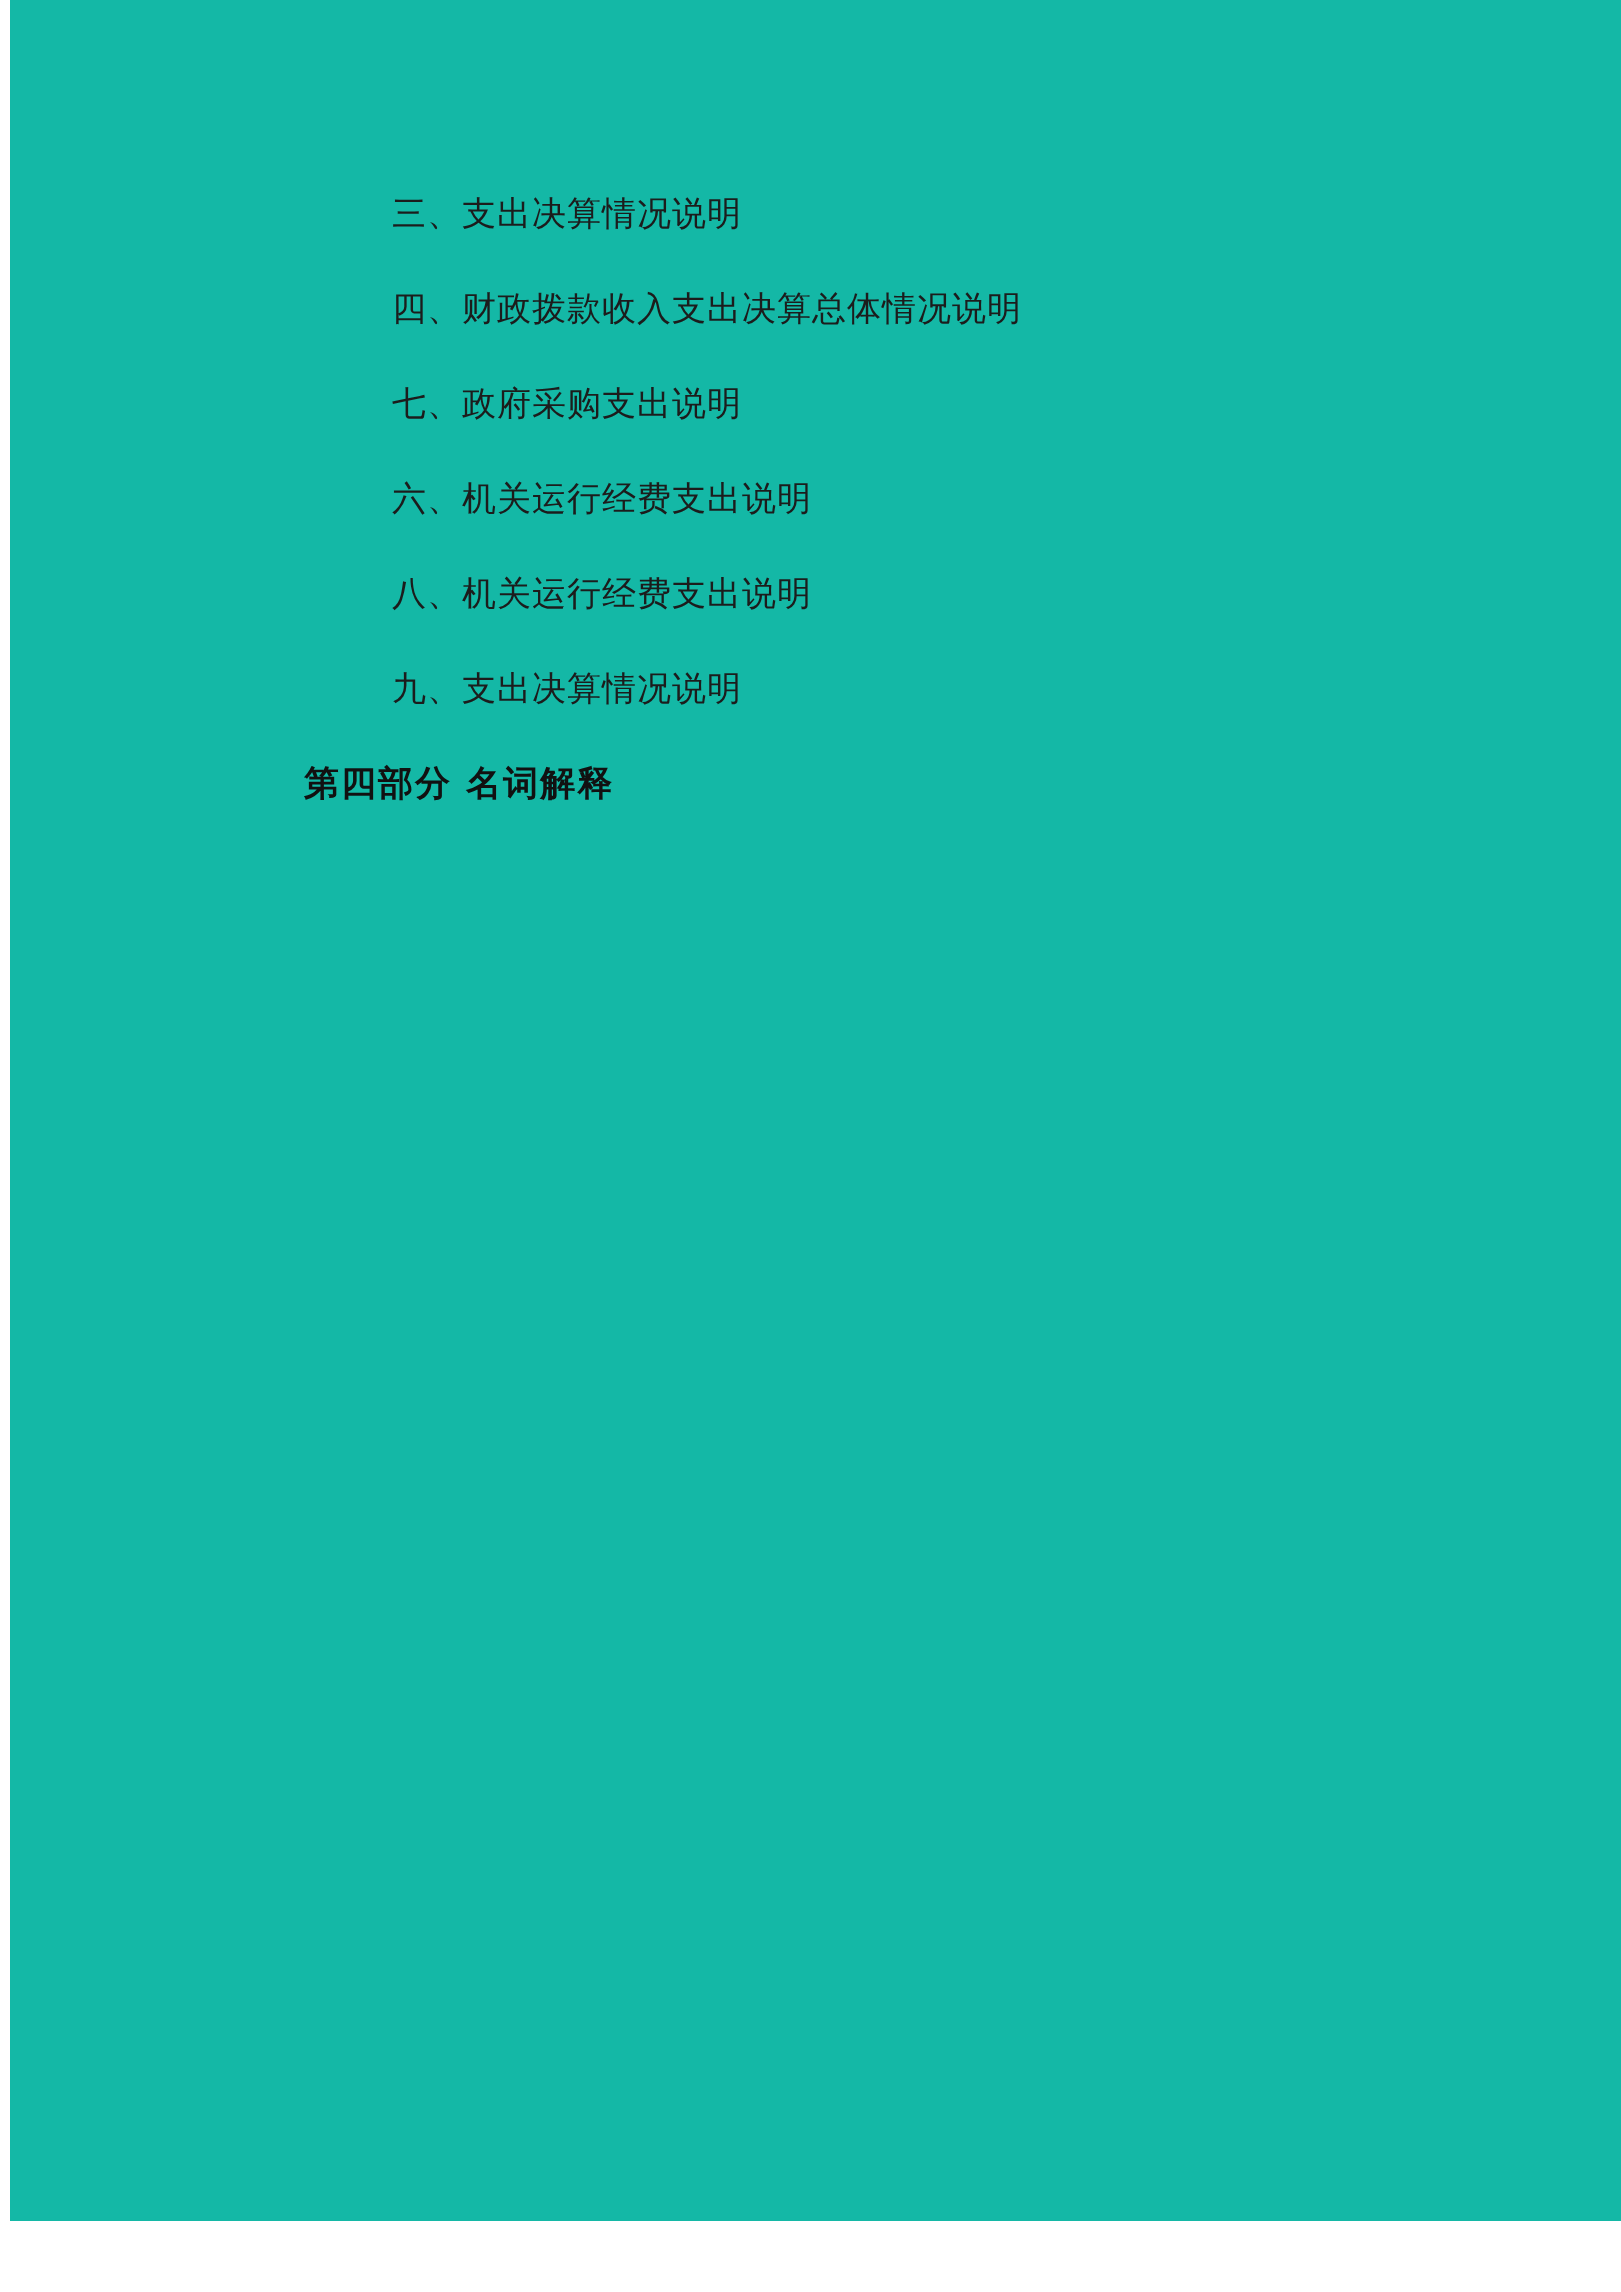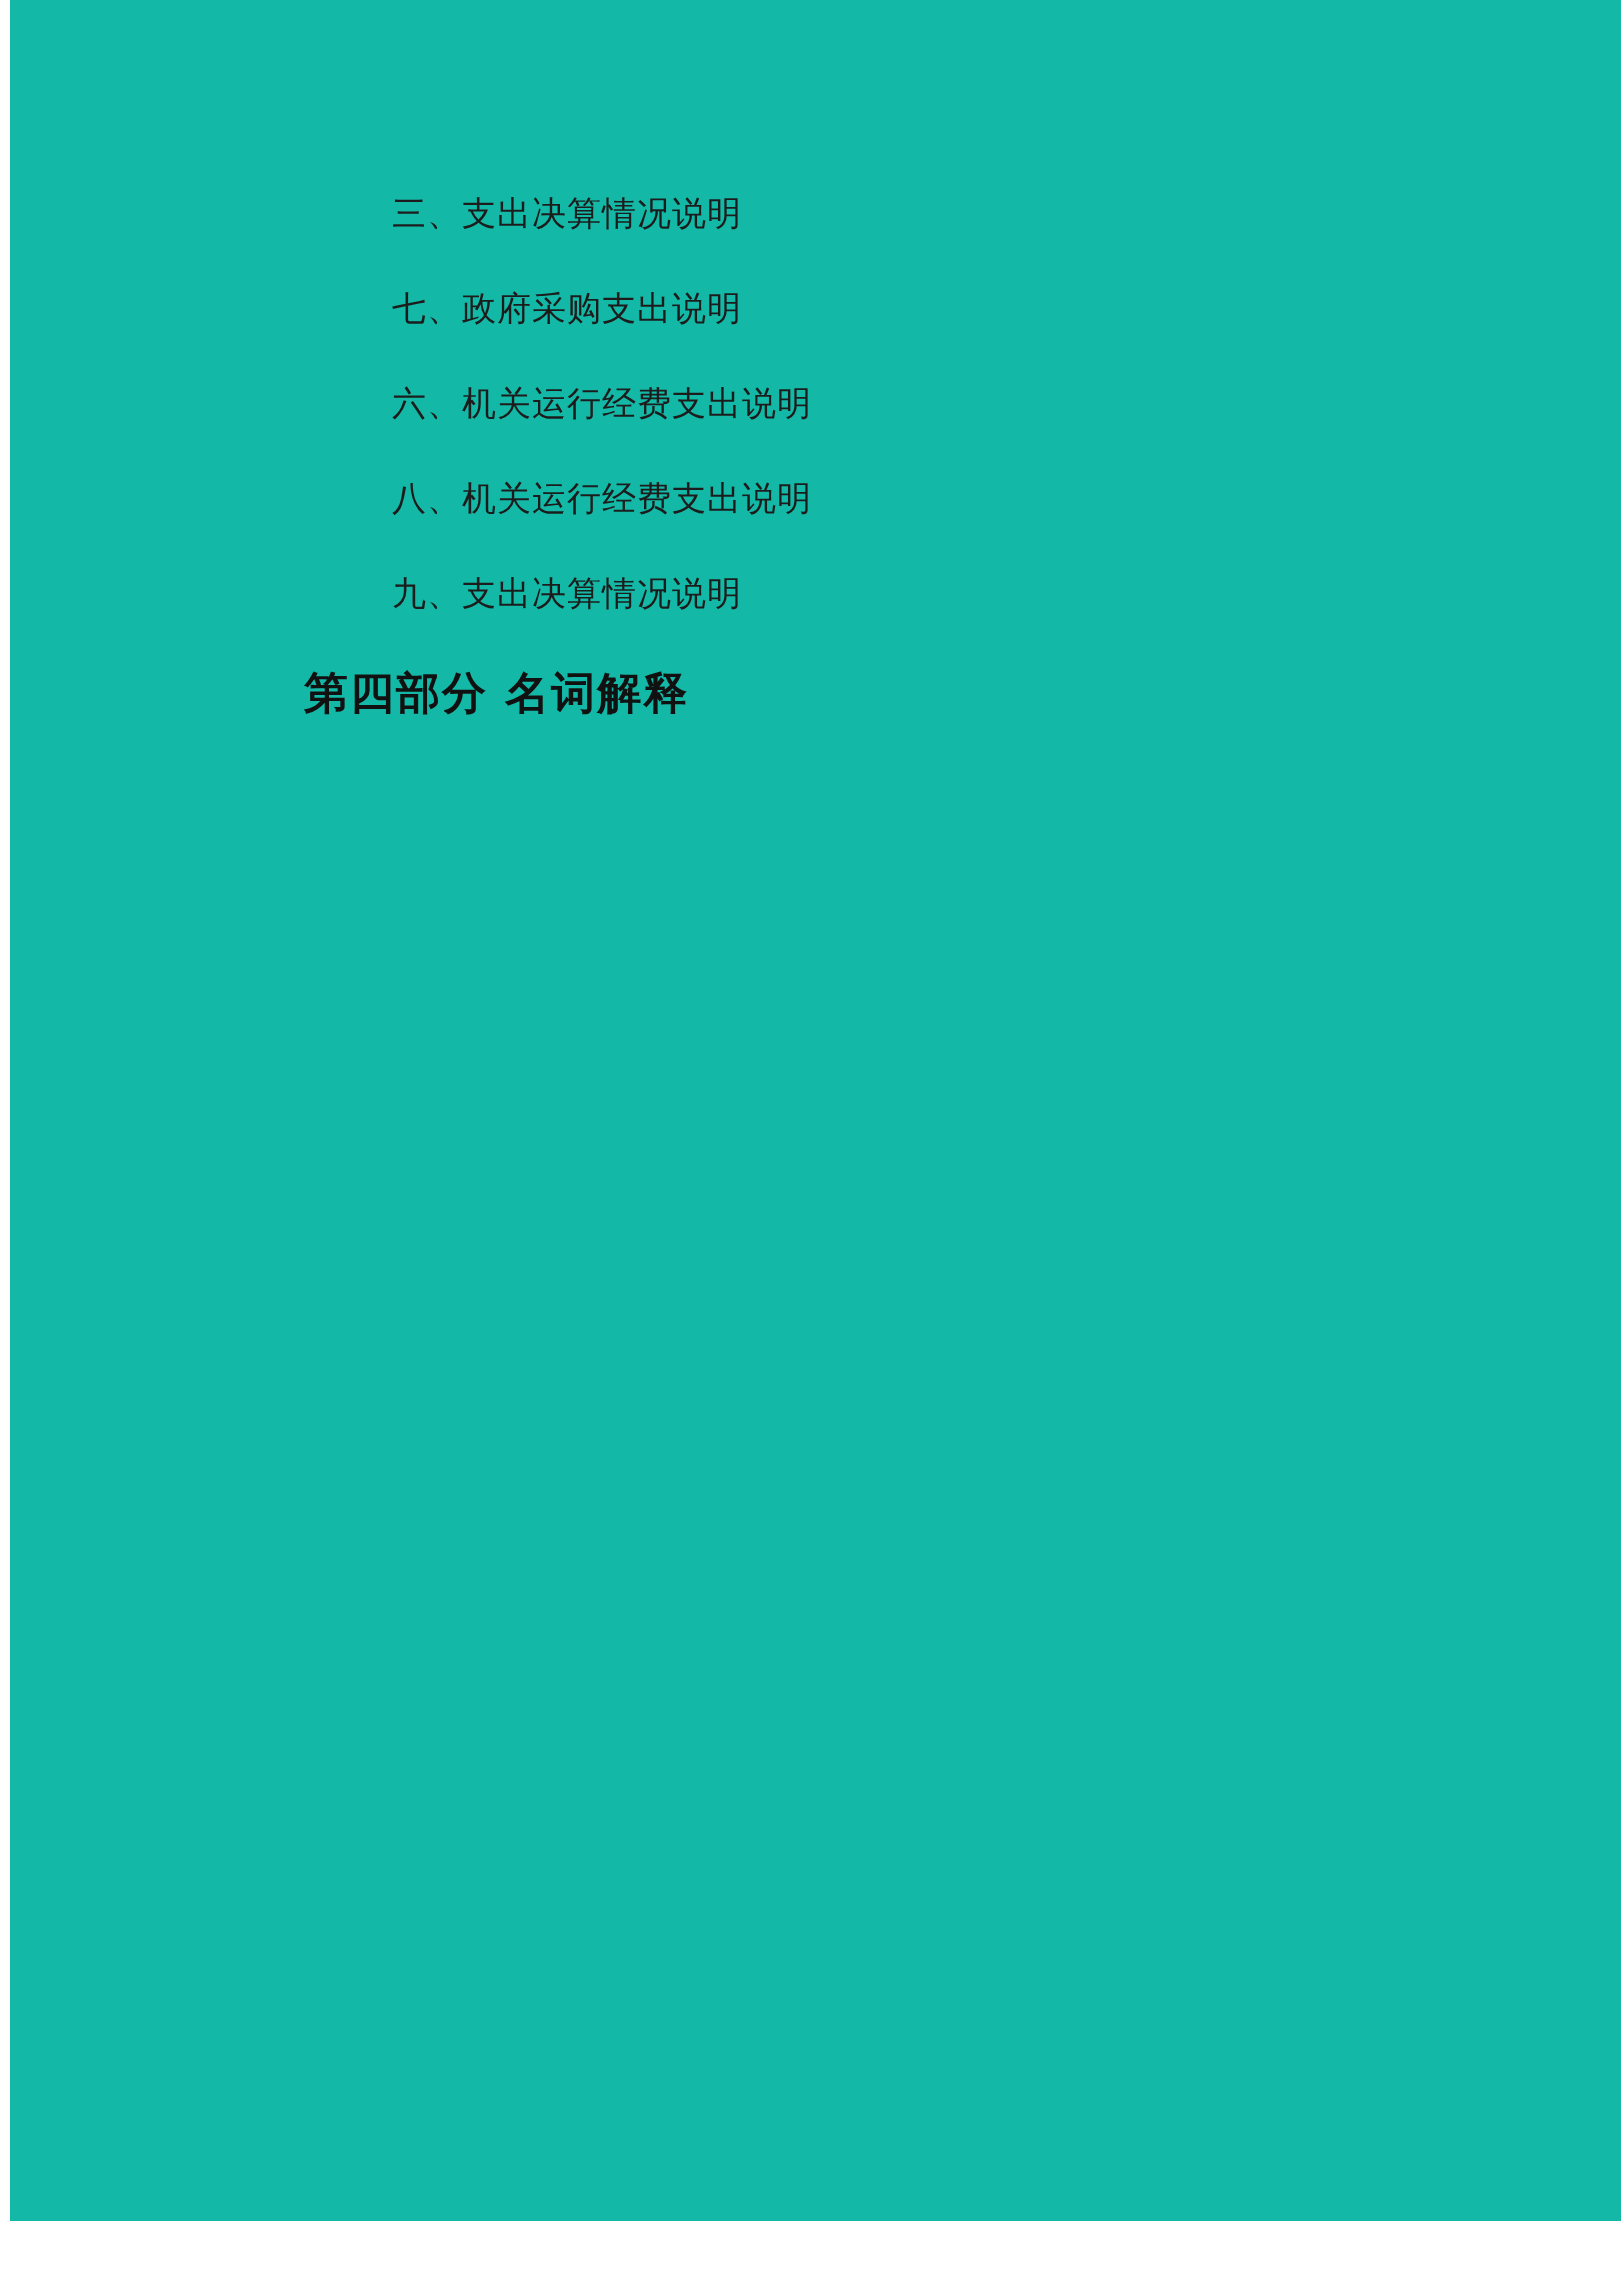--- a/index.html
+++ b/index.html
@@ -38,38 +38,39 @@
     font-size: 34px;
     line-height: 1.0;
     letter-spacing: 1px;
     color: #1c1c1c;
     margin: 0 0 61px 0;
     padding-left: 88px;
     white-space: nowrap;
     font-family: "DejaVu Serif", "Liberation Serif", serif;
   }
   .section-heading {
-    font-size: 44px;
+    font-size: 35px;
     line-height: 1.0;
     letter-spacing: 2px;
     font-weight: bold;
     color: #111111;
     margin-top: 26px;
     padding-left: 0px;
     white-space: nowrap;
     font-family: "DejaVu Sans", "Liberation Sans", sans-serif;
   }
 </style>
 </head>
 <body>
 
 <div class="page">
   <div class="content">
     <ul class="toc-list">
       <li class="toc-item">三、支出决算情况说明</li>
+      <li class="toc-item">四、财政拨款收入支出决算总体情况说明</li>
       <li class="toc-item">七、政府采购支出说明</li>
       <li class="toc-item">六、机关运行经费支出说明</li>
       <li class="toc-item">八、机关运行经费支出说明</li>
       <li class="toc-item">九、支出决算情况说明</li>
     </ul>
     <div class="section-heading">第四部分  名词解释</div>
   </div>
 </div>
 
 

